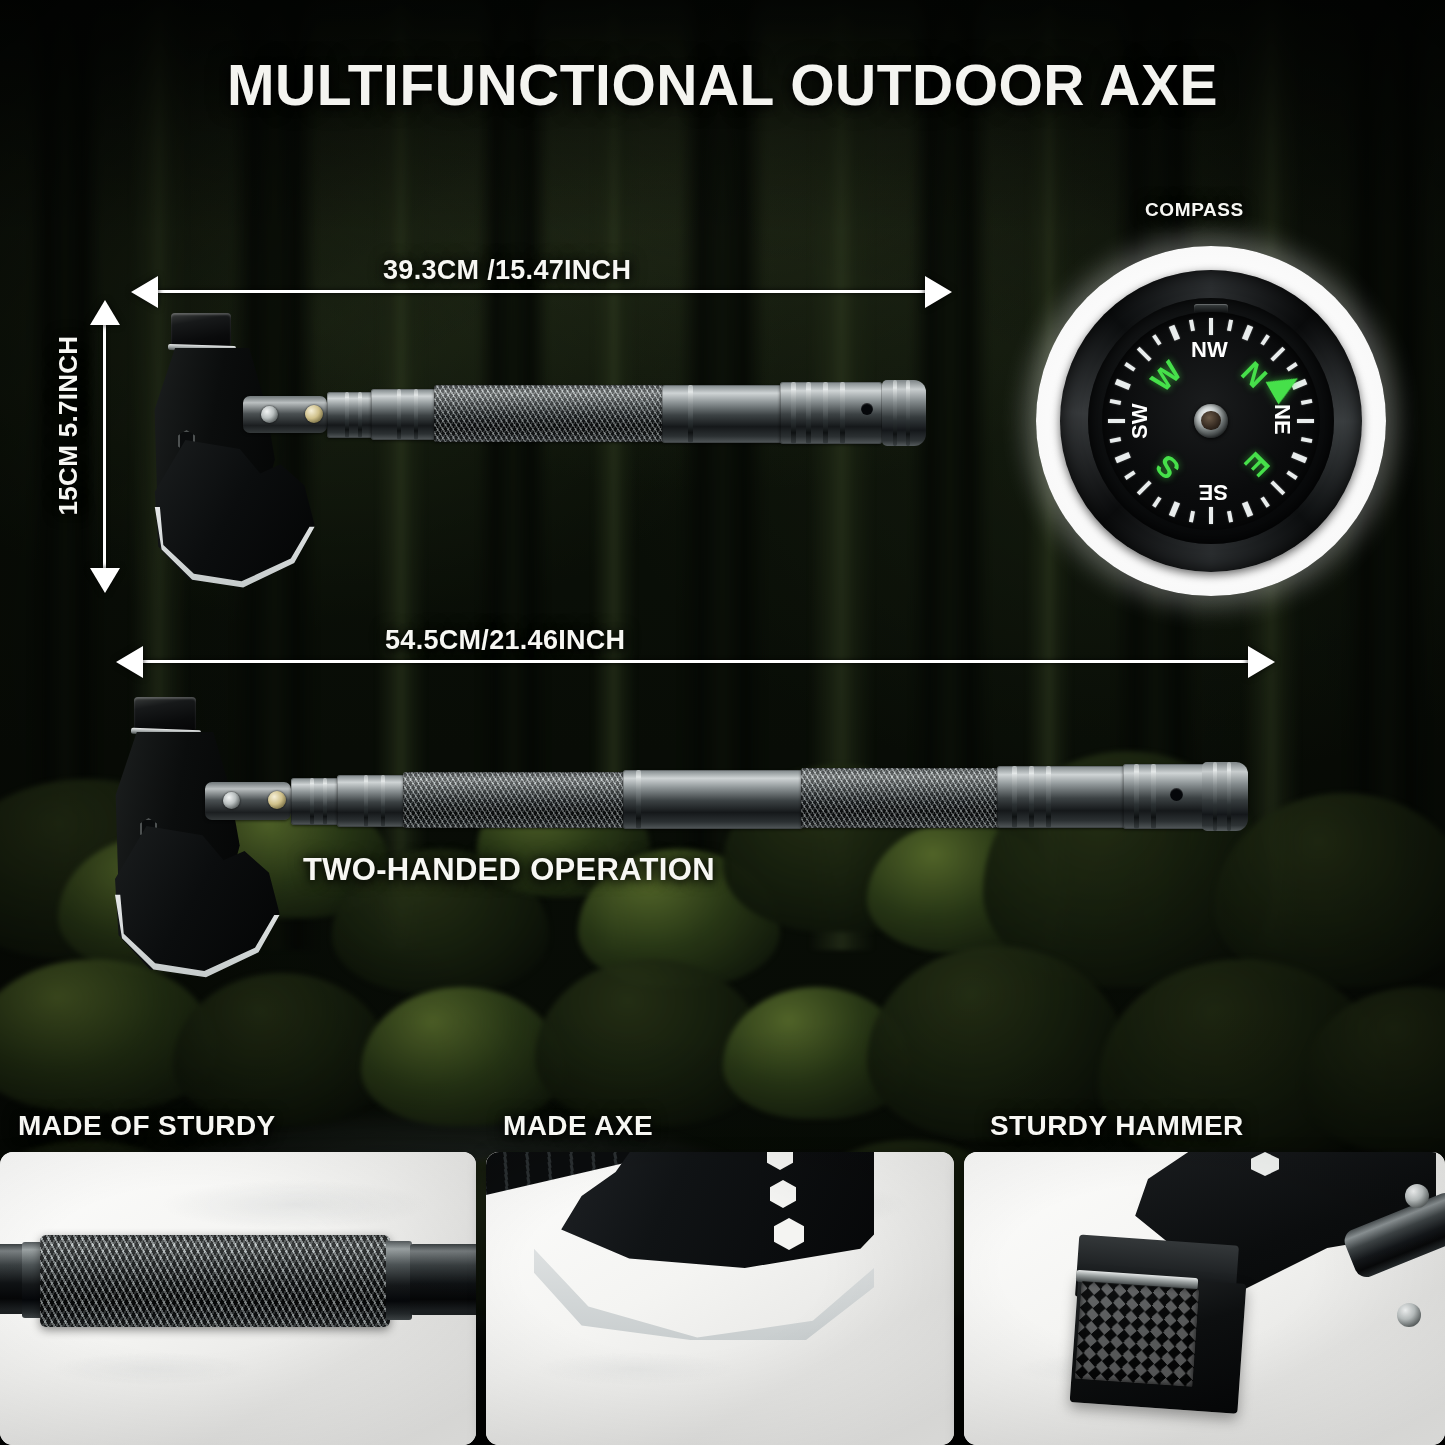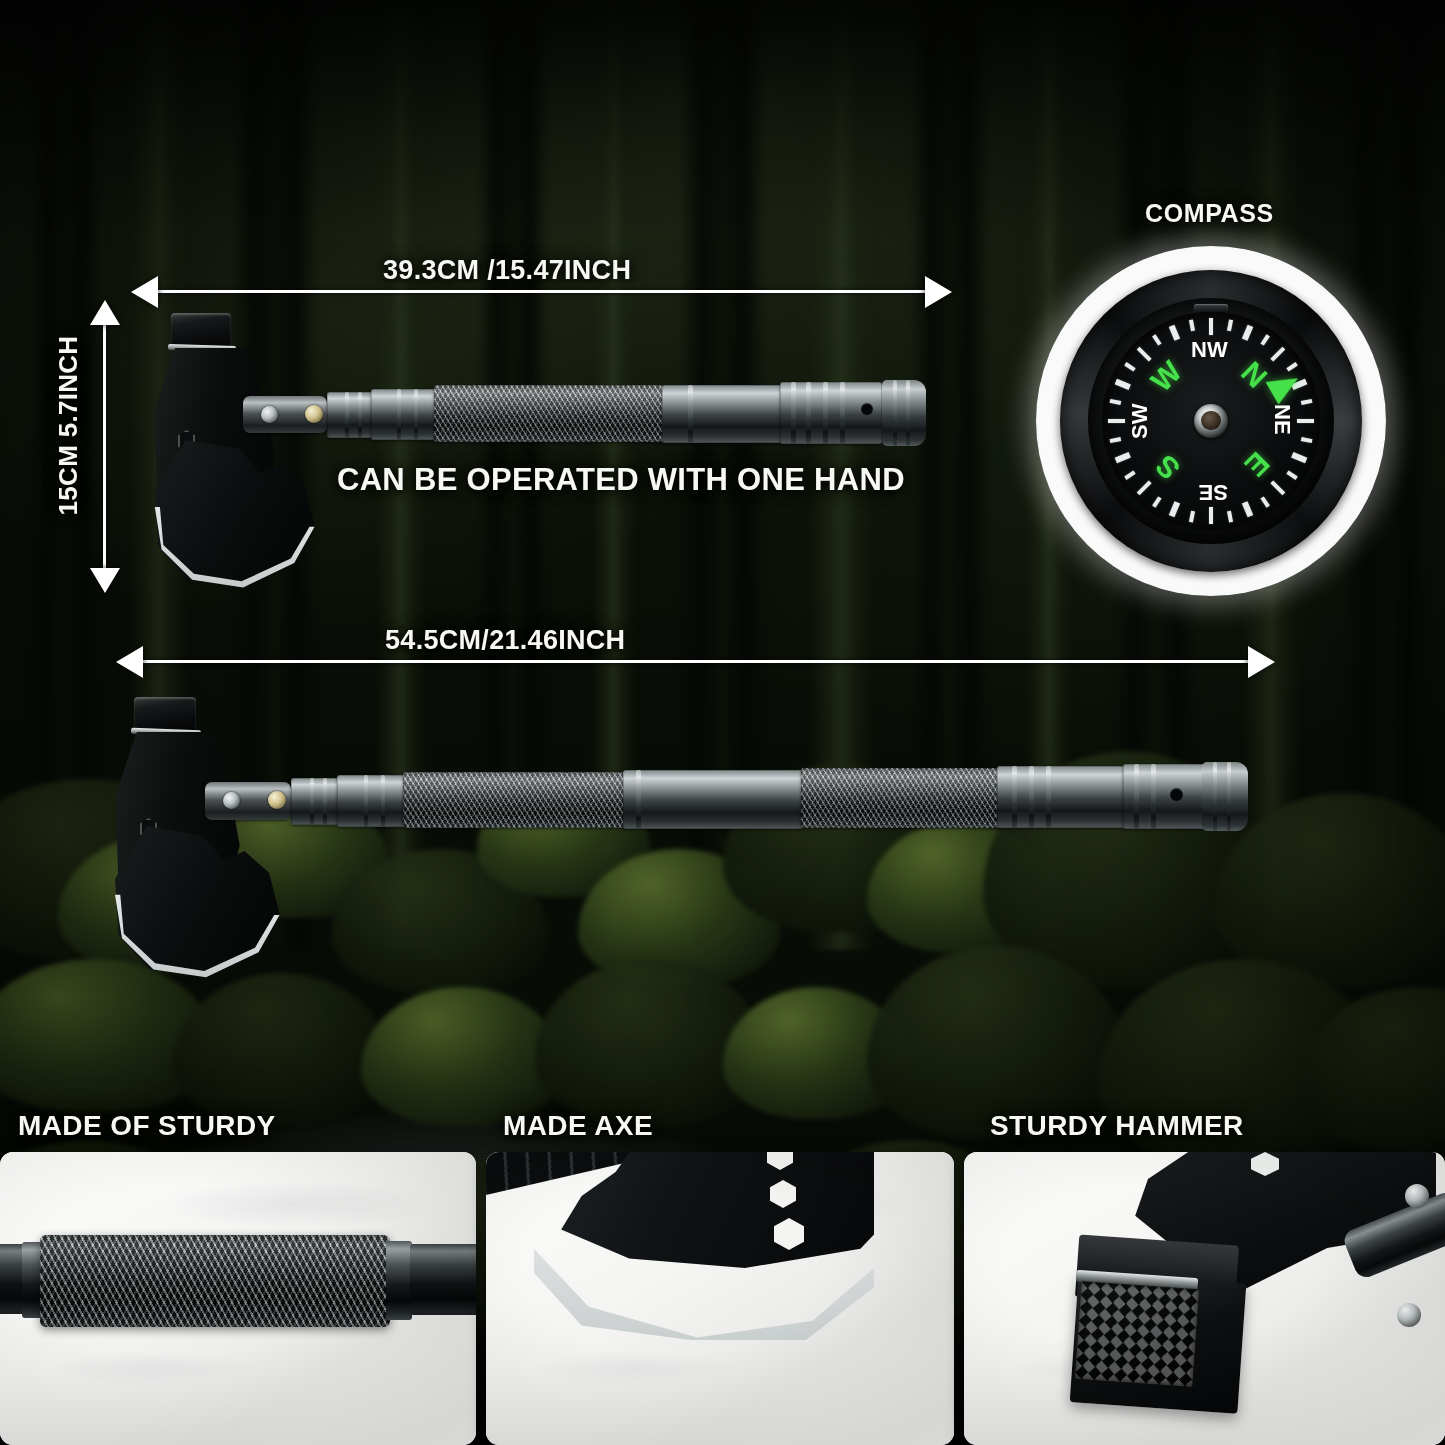--- a/index.html
+++ b/index.html
@@ -48,21 +48,21 @@
     position:absolute;left:0;top:52px;width:100%;text-align:center;
     color:#f4f4f0;font-size:57px;font-weight:bold;letter-spacing:.5px;
     text-shadow:0 2px 10px rgba(0,0,0,.95),0 0 22px rgba(0,0,0,.85);
     white-space:nowrap;
   }
   .cap{
     color:#f7f7f3;font-weight:bold;
     text-shadow:0 2px 8px rgba(0,0,0,.95),0 0 16px rgba(0,0,0,.8);
     white-space:nowrap;
   }
-  .compass-label{position:absolute;left:1145px;top:199px;font-size:25px;letter-spacing:.6px;}
+  .compass-label{position:absolute;left:1145px;top:199px;font-size:19px;letter-spacing:.6px;}
   .cap-one-hand{position:absolute;left:337px;top:462px;font-size:31px;letter-spacing:.3px;}
   .cap-two-hand{position:absolute;left:303px;top:852px;font-size:31px;letter-spacing:.3px;}
   .dim-top-label{position:absolute;left:383px;top:255px;font-size:27px;letter-spacing:.3px;}
   .dim-mid-label{position:absolute;left:385px;top:625px;font-size:27px;letter-spacing:.3px;}
   .dim-vert-label{position:absolute;left:-47px;top:410px;width:230px;text-align:center;
     font-size:26px;letter-spacing:.3px;transform:rotate(-90deg);}
   .panel-cap{position:absolute;font-size:28px;letter-spacing:.4px;}
   .pc1{left:18px;top:1110px;}
   .pc2{left:503px;top:1110px;}
   .pc3{left:990px;top:1110px;}
@@ -258,20 +258,21 @@
       <div class="boulder dark" style="left:54%;top:56%;width:18%;height:26%;"></div>
       <div class="boulder dark" style="left:70%;top:60%;width:20%;height:28%;"></div>
       <div class="boulder dark" style="left:88%;top:58%;width:18%;height:26%;"></div>
       <div class="floor-dark"></div>
     </div>
 
     <div class="tint"></div>
     <div class="vignette"></div>
   </div>
 
+  <div class="hdr-title">MULTIFUNCTIONAL OUTDOOR AXE</div>
 
   <div>
     <div class="cap dim-top-label">39.3CM /15.47INCH</div>
     <div class="dimline" style="left:148px;top:290px;width:786px;"></div>
     <div class="arw left" style="left:131px;top:276px;"></div>
     <div class="arw right" style="left:925px;top:276px;"></div>
   </div>
 
   <div>
     <div class="cap dim-vert-label">15CM 5.7INCH</div>
@@ -318,21 +319,20 @@
       <div class="ring" style="left:806px;top:382px;width:5px;height:62px;"></div>
       <div class="ring" style="left:823px;top:382px;width:5px;height:62px;"></div>
       <div class="ring" style="left:840px;top:382px;width:5px;height:62px;"></div>
       <div class="lanyard" style="left:861px;top:403px;width:12px;height:12px;"></div>
       <div class="cap-end" style="left:882px;top:380px;width:44px;height:66px;"></div>
       <div class="ring" style="left:893px;top:380px;width:4px;height:66px;"></div>
       <div class="ring" style="left:906px;top:380px;width:4px;height:66px;"></div>
     </div>
   </div>
 
-  <div class="cap cap-one-hand">CAN BE OPERATED WITH ONE HAND</div>
 
   <div class="cap compass-label">COMPASS</div>
   <div class="compass" style="left:1036px;top:246px;width:350px;height:350px;">
     <div class="c-bezel" style="left:24px;top:24px;width:302px;height:302px;"></div>
     <div class="c-inner-ring" style="left:52px;top:52px;width:246px;height:246px;"></div>
     <div class="c-hook" style="left:158px;top:58px;width:34px;height:9px;"></div>
     <div class="c-dial" style="left:66px;top:66px;width:218px;height:218px;">
 
       <div class="c-tick" style="transform:rotate(0deg) translate(-2px,-103px);">
           <i style="width:4px;height:17px;"></i>
@@ -505,20 +505,21 @@
       <div class="seg" style="left:1123px;top:764px;width:100px;height:65px;"></div>
       <div class="ring" style="left:1134px;top:764px;width:5px;height:65px;"></div>
       <div class="ring" style="left:1151px;top:764px;width:5px;height:65px;"></div>
       <div class="lanyard" style="left:1170px;top:788px;width:13px;height:13px;"></div>
       <div class="cap-end" style="left:1202px;top:762px;width:46px;height:69px;"></div>
       <div class="ring" style="left:1213px;top:762px;width:4px;height:69px;"></div>
       <div class="ring" style="left:1227px;top:762px;width:4px;height:69px;"></div>
     </div>
   </div>
 
+  <div class="cap cap-two-hand">TWO-HANDED OPERATION</div>
 
   <div class="cap panel-cap pc1">MADE OF STURDY</div>
   <div class="cap panel-cap pc2">MADE AXE</div>
   <div class="cap panel-cap pc3">STURDY HAMMER</div>
 
   <div class="panel" style="left:0px;top:1152px;width:476px;height:293px;">
     <div class="p-bg"></div>
     <div class="p-marble"></div>
     <div class="grip-tube" style="left:-16px;top:92px;width:60px;height:70px;"></div>
     <div class="grip-collar" style="left:22px;top:90px;width:22px;height:76px;"></div>

